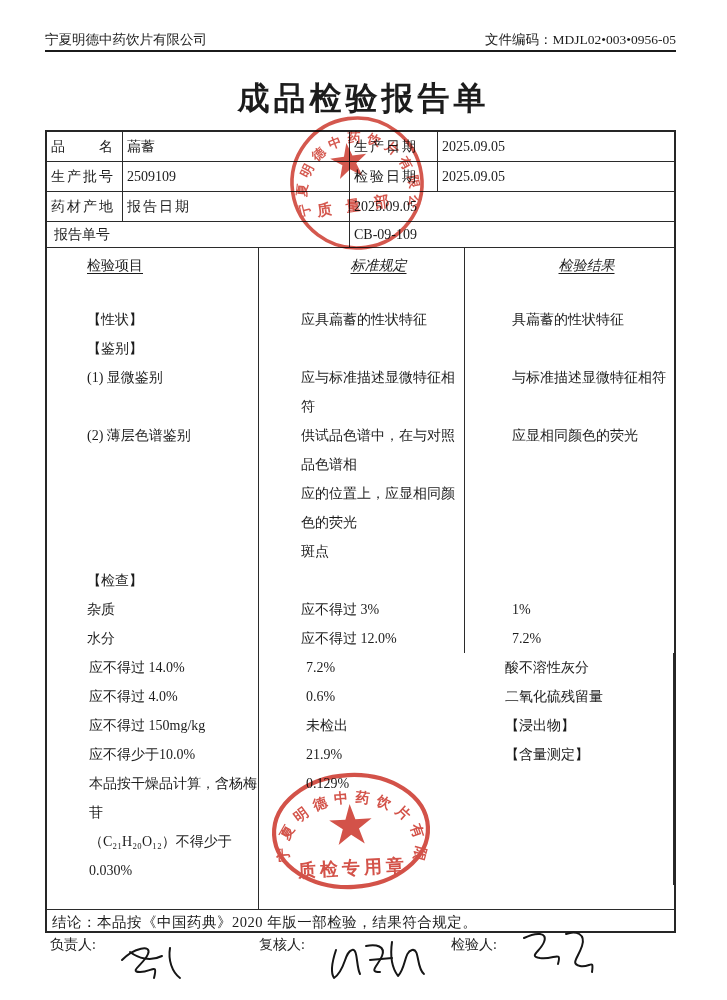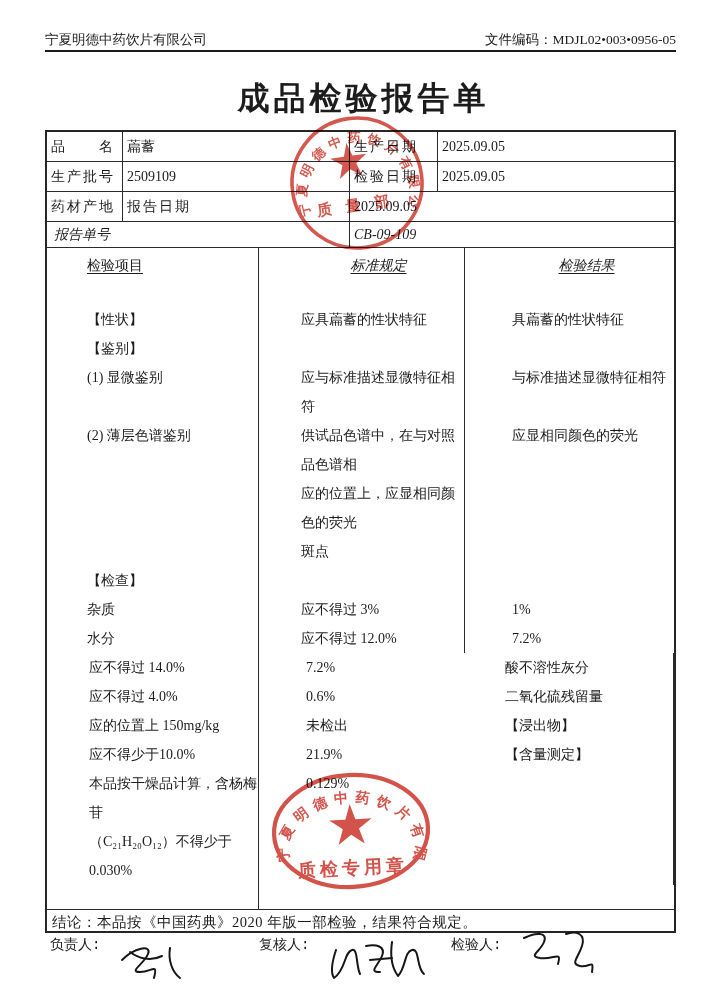--- a/index.html
+++ b/index.html
@@ -23,40 +23,40 @@
   
   .report-table { position:absolute; left:45px; top:130px; width:631px; height:803px;
     border:2px solid #262626; font-size:14px; }
   .info-row { display:grid; grid-template-columns:76px 227px 88px 1fr;
     height:30px; border-bottom:1.5px solid #2b2b2b; align-items:center; }
   .info-row > div { height:100%; display:flex; align-items:center; padding-left:4px; overflow:hidden; }
   .info-row .lab { letter-spacing:2px; }
   .br { border-right:1.5px solid #2b2b2b; }
   .info-row4 { display:grid; grid-template-columns:303px 1fr; height:26px;
     border-bottom:1.5px solid #2b2b2b; align-items:center; }
-  .info-row4 > div { height:100%; display:flex; align-items:center; padding-left:7px;font-style:italic; }
+  .info-row4 > div { height:100%; display:flex; align-items:center; padding-left:7px; }
   .info-row4 .val { padding-left:4px; }
 
   .spec-grid { display:grid; grid-template-columns:212px 206px 1fr;
     grid-template-rows:57px repeat(12,min-content) 1fr; height:661px; }
   .cell { line-height:29px; padding-top:0;margin-left:34px; }
   .c1 { border-right:1.5px solid #2b2b2b; padding-left:6px; }
   .c2 { border-right:1.5px solid #2b2b2b; padding-left:8px; }
   .c3 { padding-left:13px; }
   .head { padding-top:3px; height:57px; }
   .center { text-align:center; padding-left:0;font-style:italic; }
   .u { text-decoration:underline; text-underline-offset:3px; }
   .line { line-height:29px; }
 
   .concl { border-top:1.5px solid #2b2b2b; height:26px; line-height:24px;
     padding-left:5px; font-size:14.5px; letter-spacing:0.5px; }
 
   
   .sign-row { position:absolute; left:45px; top:936px; width:631px; height:22px; font-size:14px; }
-  .sign-row span { position:absolute; white-space:nowrap;font-family:Liberation Mono, monospace; }
+  .sign-row span { position:absolute; white-space:nowrap; }
   .slab1 { left:5px; } .slab2 { left:214px; } .slab3 { left:406px; }
 
   .overlay { position:absolute; left:0; top:0; width:727px; height:1000px;
     pointer-events:none; }
   .stamp { mix-blend-mode:multiply; }
 </style>
 </head>
 <body>
 
 <div class="page">
@@ -137,21 +137,21 @@
           <div class="line">应不得过 14.0%</div>
         </div>
         <div class="cell c3">7.2%</div>
         <div class="cell c1">酸不溶性灰分</div>
         <div class="cell c2">
           <div class="line">应不得过 4.0%</div>
         </div>
         <div class="cell c3">0.6%</div>
         <div class="cell c1">二氧化硫残留量</div>
         <div class="cell c2">
-          <div class="line">应的位置上 150mg/kg</div>
+          <div class="line">应不得过 150mg/kg</div>
         </div>
         <div class="cell c3">未检出</div>
         <div class="cell c1">【浸出物】</div>
         <div class="cell c2">
           <div class="line">应不得少于10.0%</div>
         </div>
         <div class="cell c3">21.9%</div>
         <div class="cell c1">【含量测定】</div>
         <div class="cell c2">
           <div class="line">本品按干燥品计算，含杨梅苷</div>

